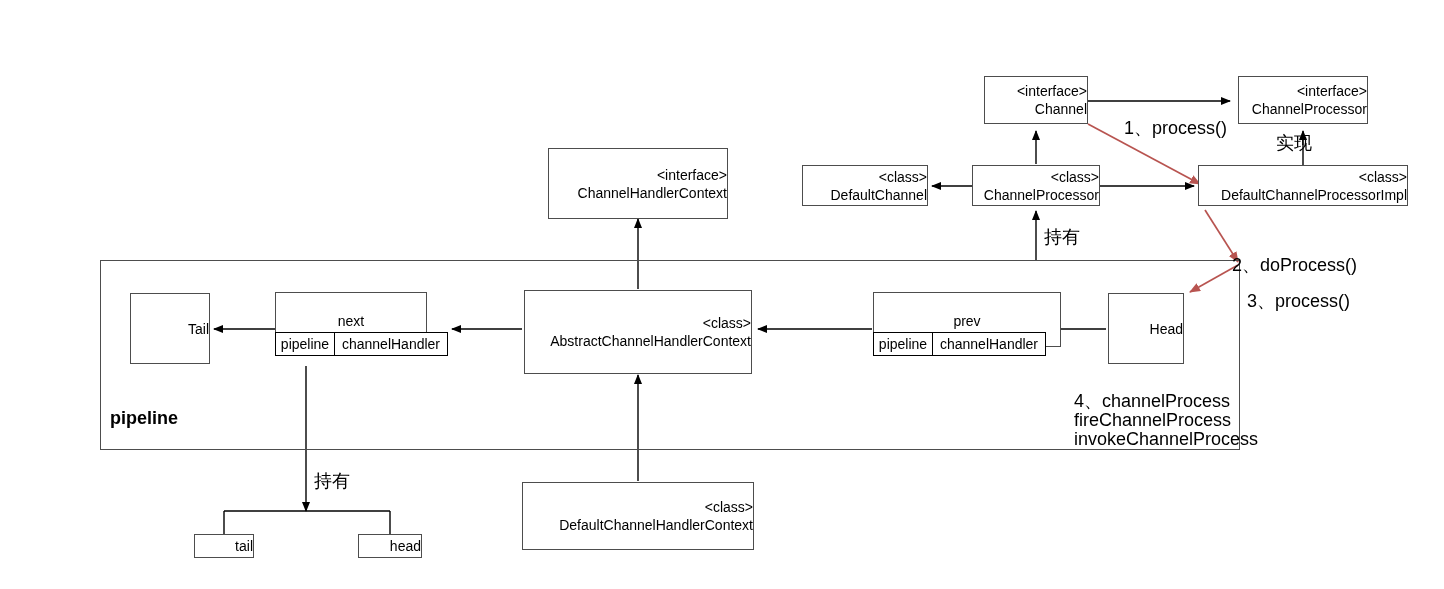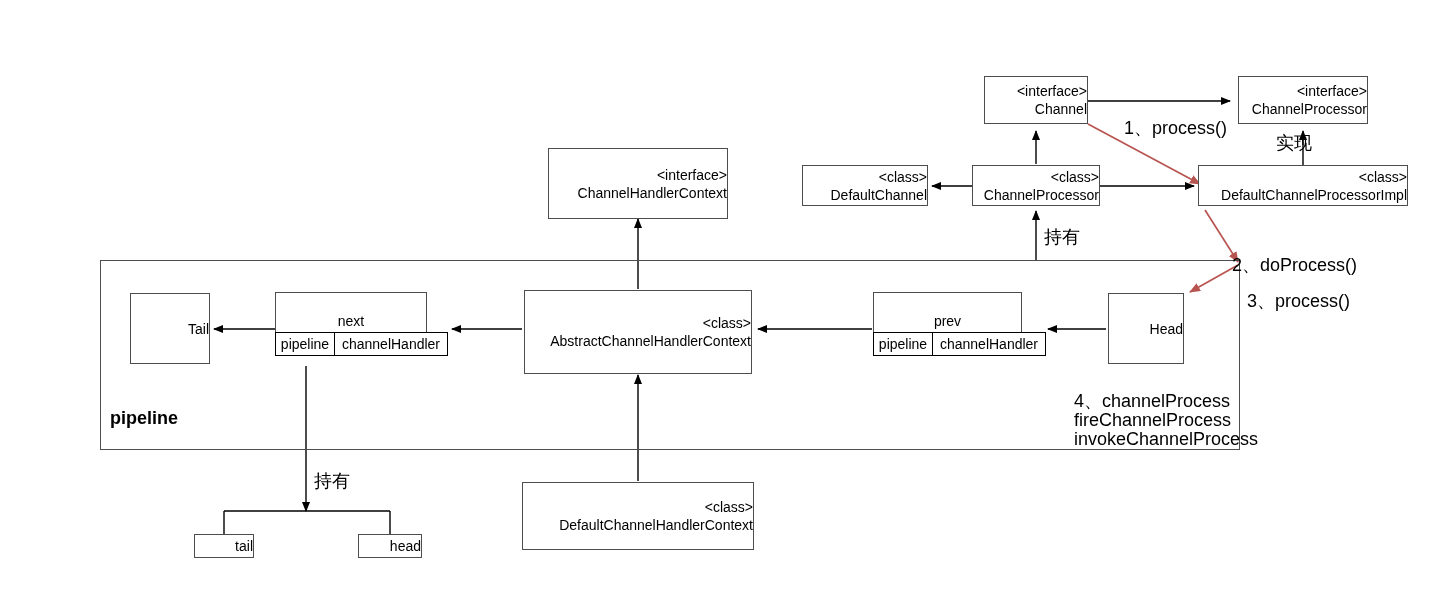--- a/index.html
+++ b/index.html
@@ -204,21 +204,21 @@
   </div>
 
   <div class="compound" style="left:275px; top:292px; width:152px; height:55px;">
     <div class="title" style="top:20px;">next</div>
     <div class="cells">
       <div class="cell" style="width:60px;">pipeline</div>
       <div class="cell" style="width:114px;">channelHandler</div>
     </div>
   </div>
 
-  <div class="compound" style="left:873px; top:292px; width:149px; height:55px;">
+  <div class="compound" style="left:873px; top:292px; width:188px; height:55px;">
     <div class="title" style="top:20px;">prev</div>
     <div class="cells">
       <div class="cell" style="width:60px;">pipeline</div>
       <div class="cell" style="width:114px;">channelHandler</div>
     </div>
   </div>
 
   <div class="node plain" style="left:194px; top:534px; width:60px; height:24px;">
     <span class="ln">tail</span>
   </div>

